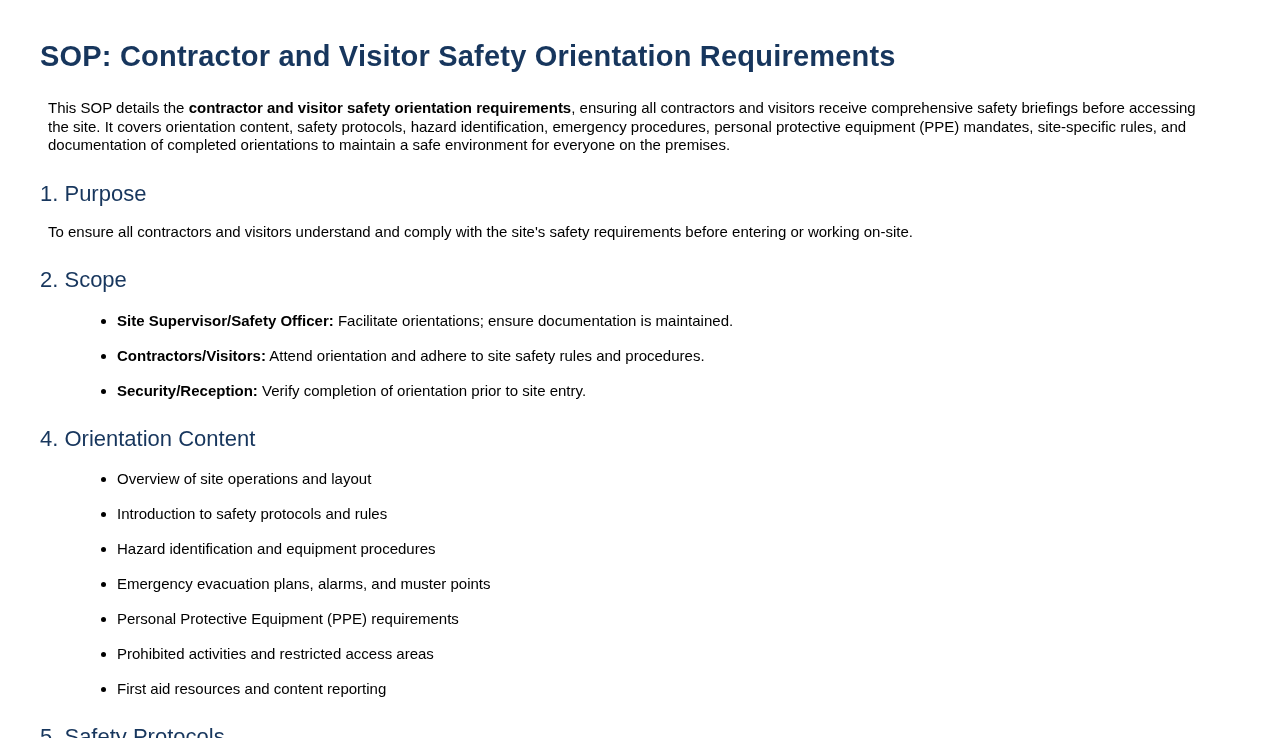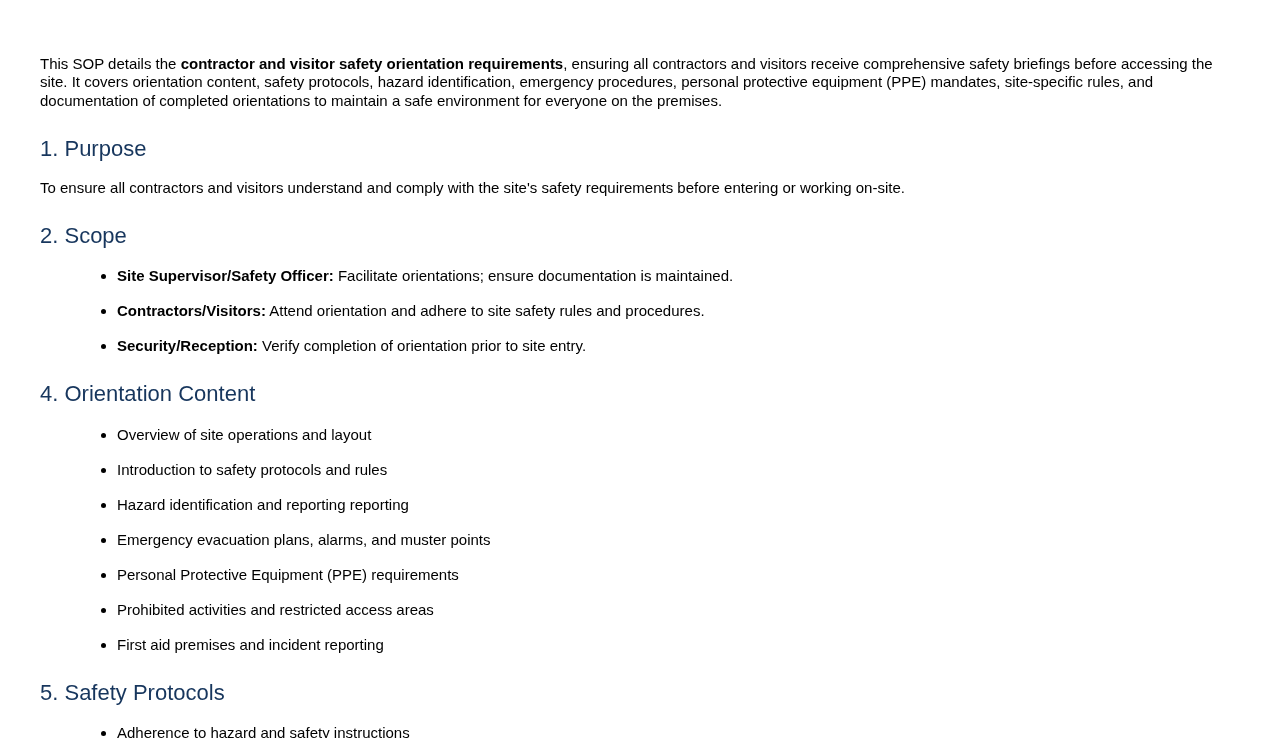--- a/index.html
+++ b/index.html
@@ -28,59 +28,60 @@
   h2 {
     font-size: 22px;
     line-height: 1.2;
     font-weight: normal;
     color: var(--heading, #17365d);
     margin: 26px 0 16px 0;
   }
   p {
     font-size: 15px;
     line-height: 18.4px;
-    margin: 15px 0;
+    margin: 15px 8px;
   }
   ul {
     margin: 18px 0;
     padding-left: 60px;
     font-size: 15px;
     line-height: 18px;
   }
   li { margin: 17px; padding: 0; }
   b, strong { font-weight: bold; }
 </style>
 </head>
 <body style="color: rgb(0, 0, 0); background: rgb(255, 255, 255);">
 
 <div class="page">
 
+  <h1>SOP: Contractor and Visitor Safety Orientation Requirements</h1>
 
   <p><span>This SOP details the </span><b>contractor and visitor safety orientation requirements</b><span>, ensuring all contractors and visitors receive comprehensive safety briefings before accessing the site. It covers orientation content, safety protocols, hazard identification, emergency procedures, personal protective equipment (PPE) mandates, site-specific rules, and documentation of completed orientations to maintain a safe environment for everyone on the premises.</span></p>
 
   <h2>1. Purpose</h2>
   <p>To ensure all contractors and visitors understand and comply with the site's safety requirements before entering or working on-site.</p>
 
   <h2>2. Scope</h2>
 
   <ul>
     <li><b>Site Supervisor/Safety Officer:</b><span> Facilitate orientations; ensure documentation is maintained.</span></li>
     <li><b>Contractors/Visitors:</b><span> Attend orientation and adhere to site safety rules and procedures.</span></li>
     <li><b>Security/Reception:</b><span> Verify completion of orientation prior to site entry.</span></li>
   </ul>
 
   <h2>4. Orientation Content</h2>
   <ul>
     <li>Overview of site operations and layout</li>
     <li>Introduction to safety protocols and rules</li>
-    <li>Hazard identification and reporting reporting</li>
+    <li>Hazard identification and equipment procedures</li>
     <li>Emergency evacuation plans, alarms, and muster points</li>
     <li>Personal Protective Equipment (PPE) requirements</li>
     <li>Prohibited activities and restricted access areas</li>
-    <li>First aid premises and incident reporting</li>
+    <li>First aid resources and content reporting</li>
   </ul>
 
   <h2>5. Safety Protocols</h2>
   <ul>
     <li>Adherence to hazard and safety instructions</li>
     <li>Safe conduct within operational areas</li>
   </ul>
 
 </div>
 

